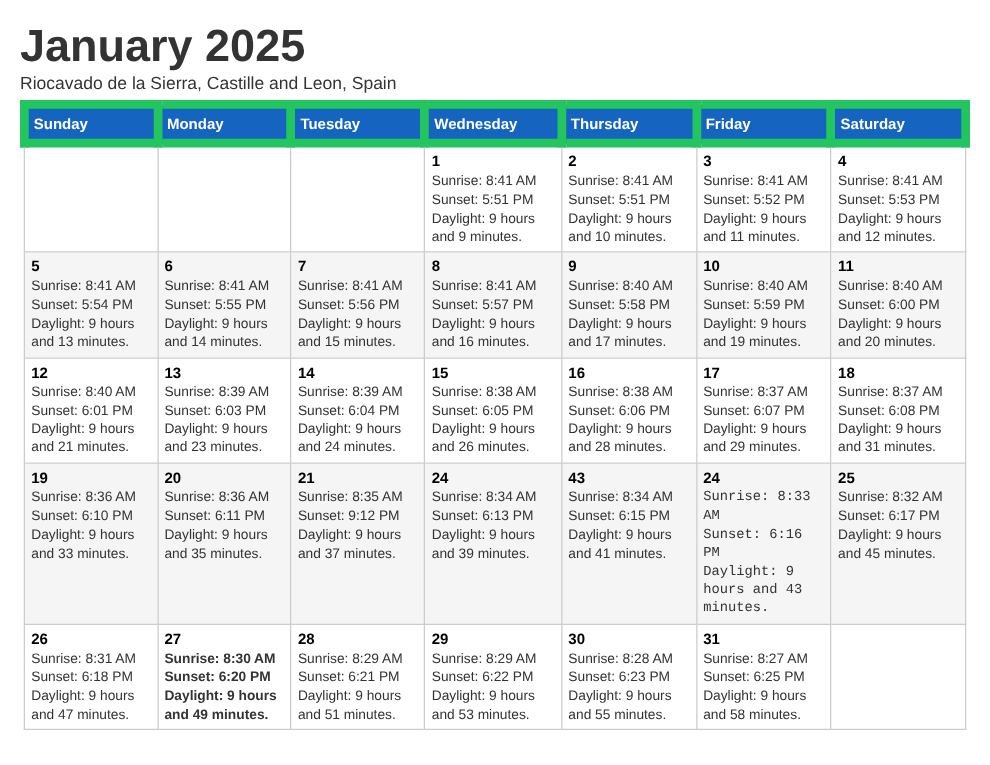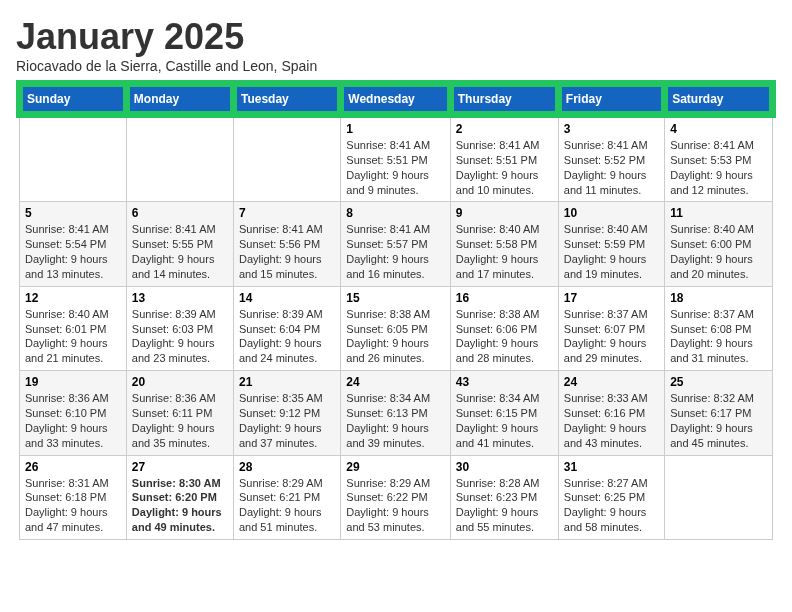--- a/index.html
+++ b/index.html
@@ -259,21 +259,21 @@
 Daylight: 9 hours and 39 minutes.</div>
         </td>
         <td>
           <div class="day-num">43</div>
           <div class="day-info" style="white-space: pre-line;">Sunrise: 8:34 AM
 Sunset: 6:15 PM
 Daylight: 9 hours and 41 minutes.</div>
         </td>
         <td>
           <div class="day-num">24</div>
-          <div class="day-info" style="white-space: pre-line;">Sunrise: 8:33 AM
+          <div class="day-info" style="white-space: pre-line; font-family: Liberation Mono, monospace;">Sunrise: 8:33 AM
 Sunset: 6:16 PM
 Daylight: 9 hours and 43 minutes.</div>
         </td>
         <td>
           <div class="day-num">25</div>
           <div class="day-info" style="white-space: pre-line;">Sunrise: 8:32 AM
 Sunset: 6:17 PM
 Daylight: 9 hours and 45 minutes.</div>
         </td>
       </tr>

